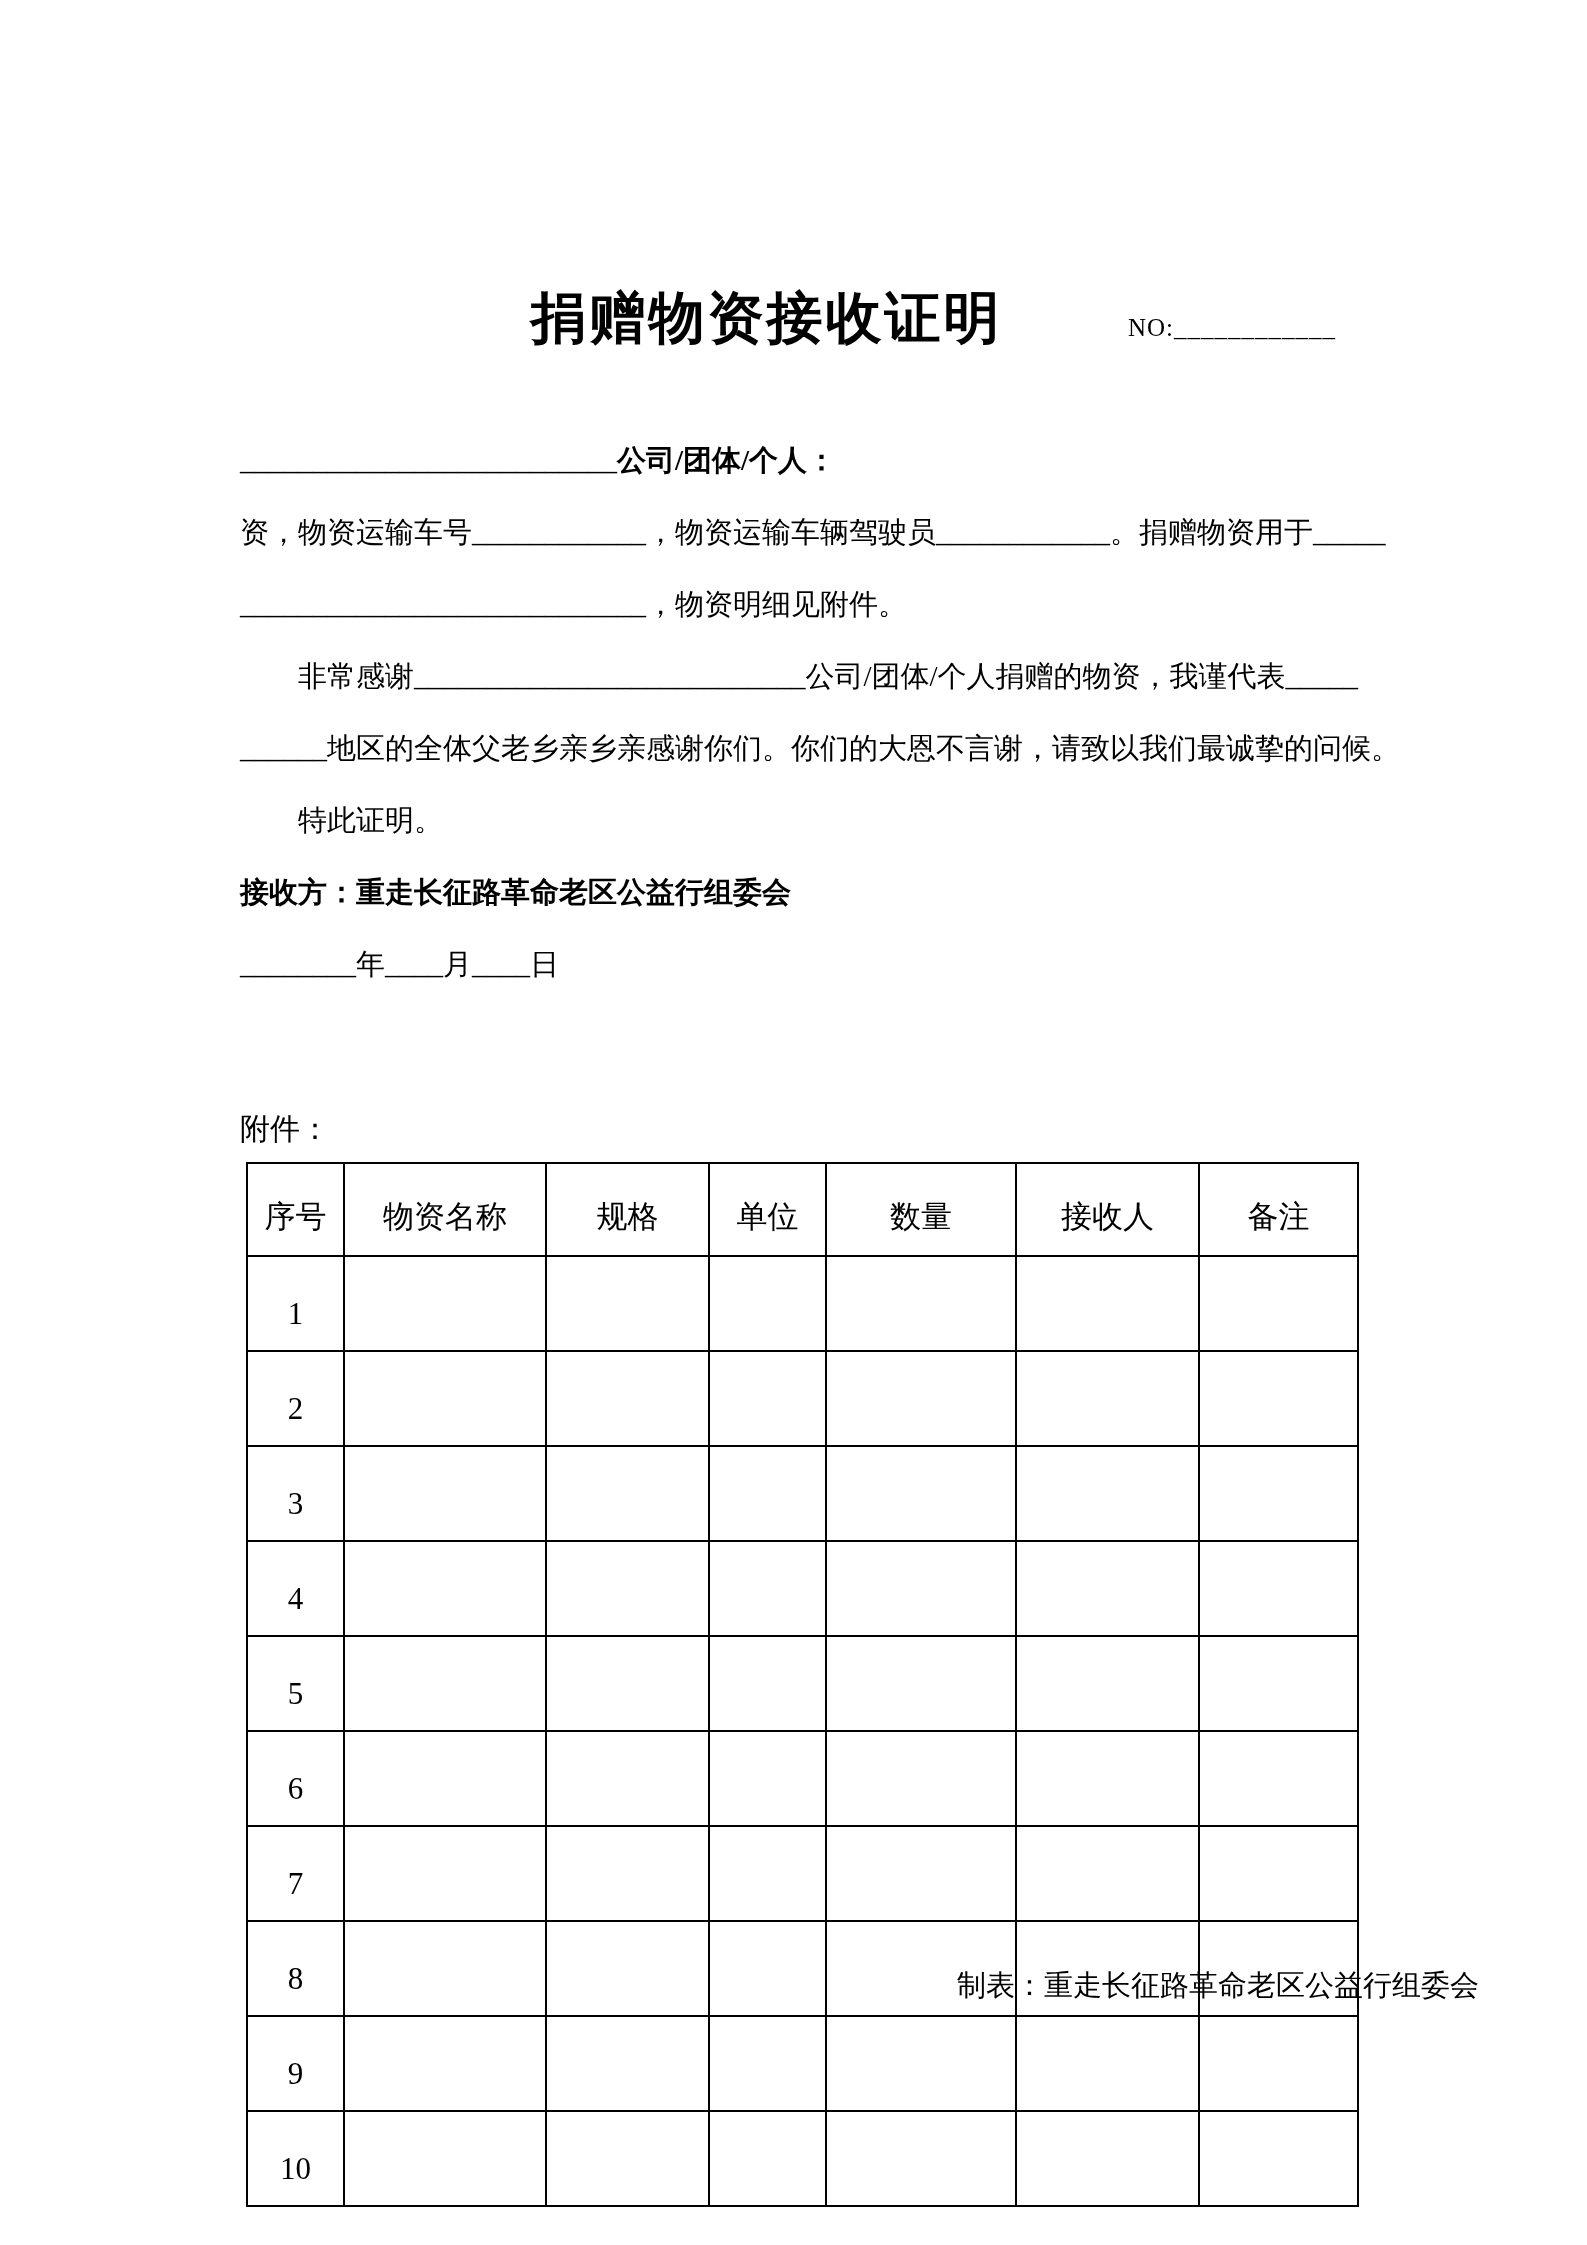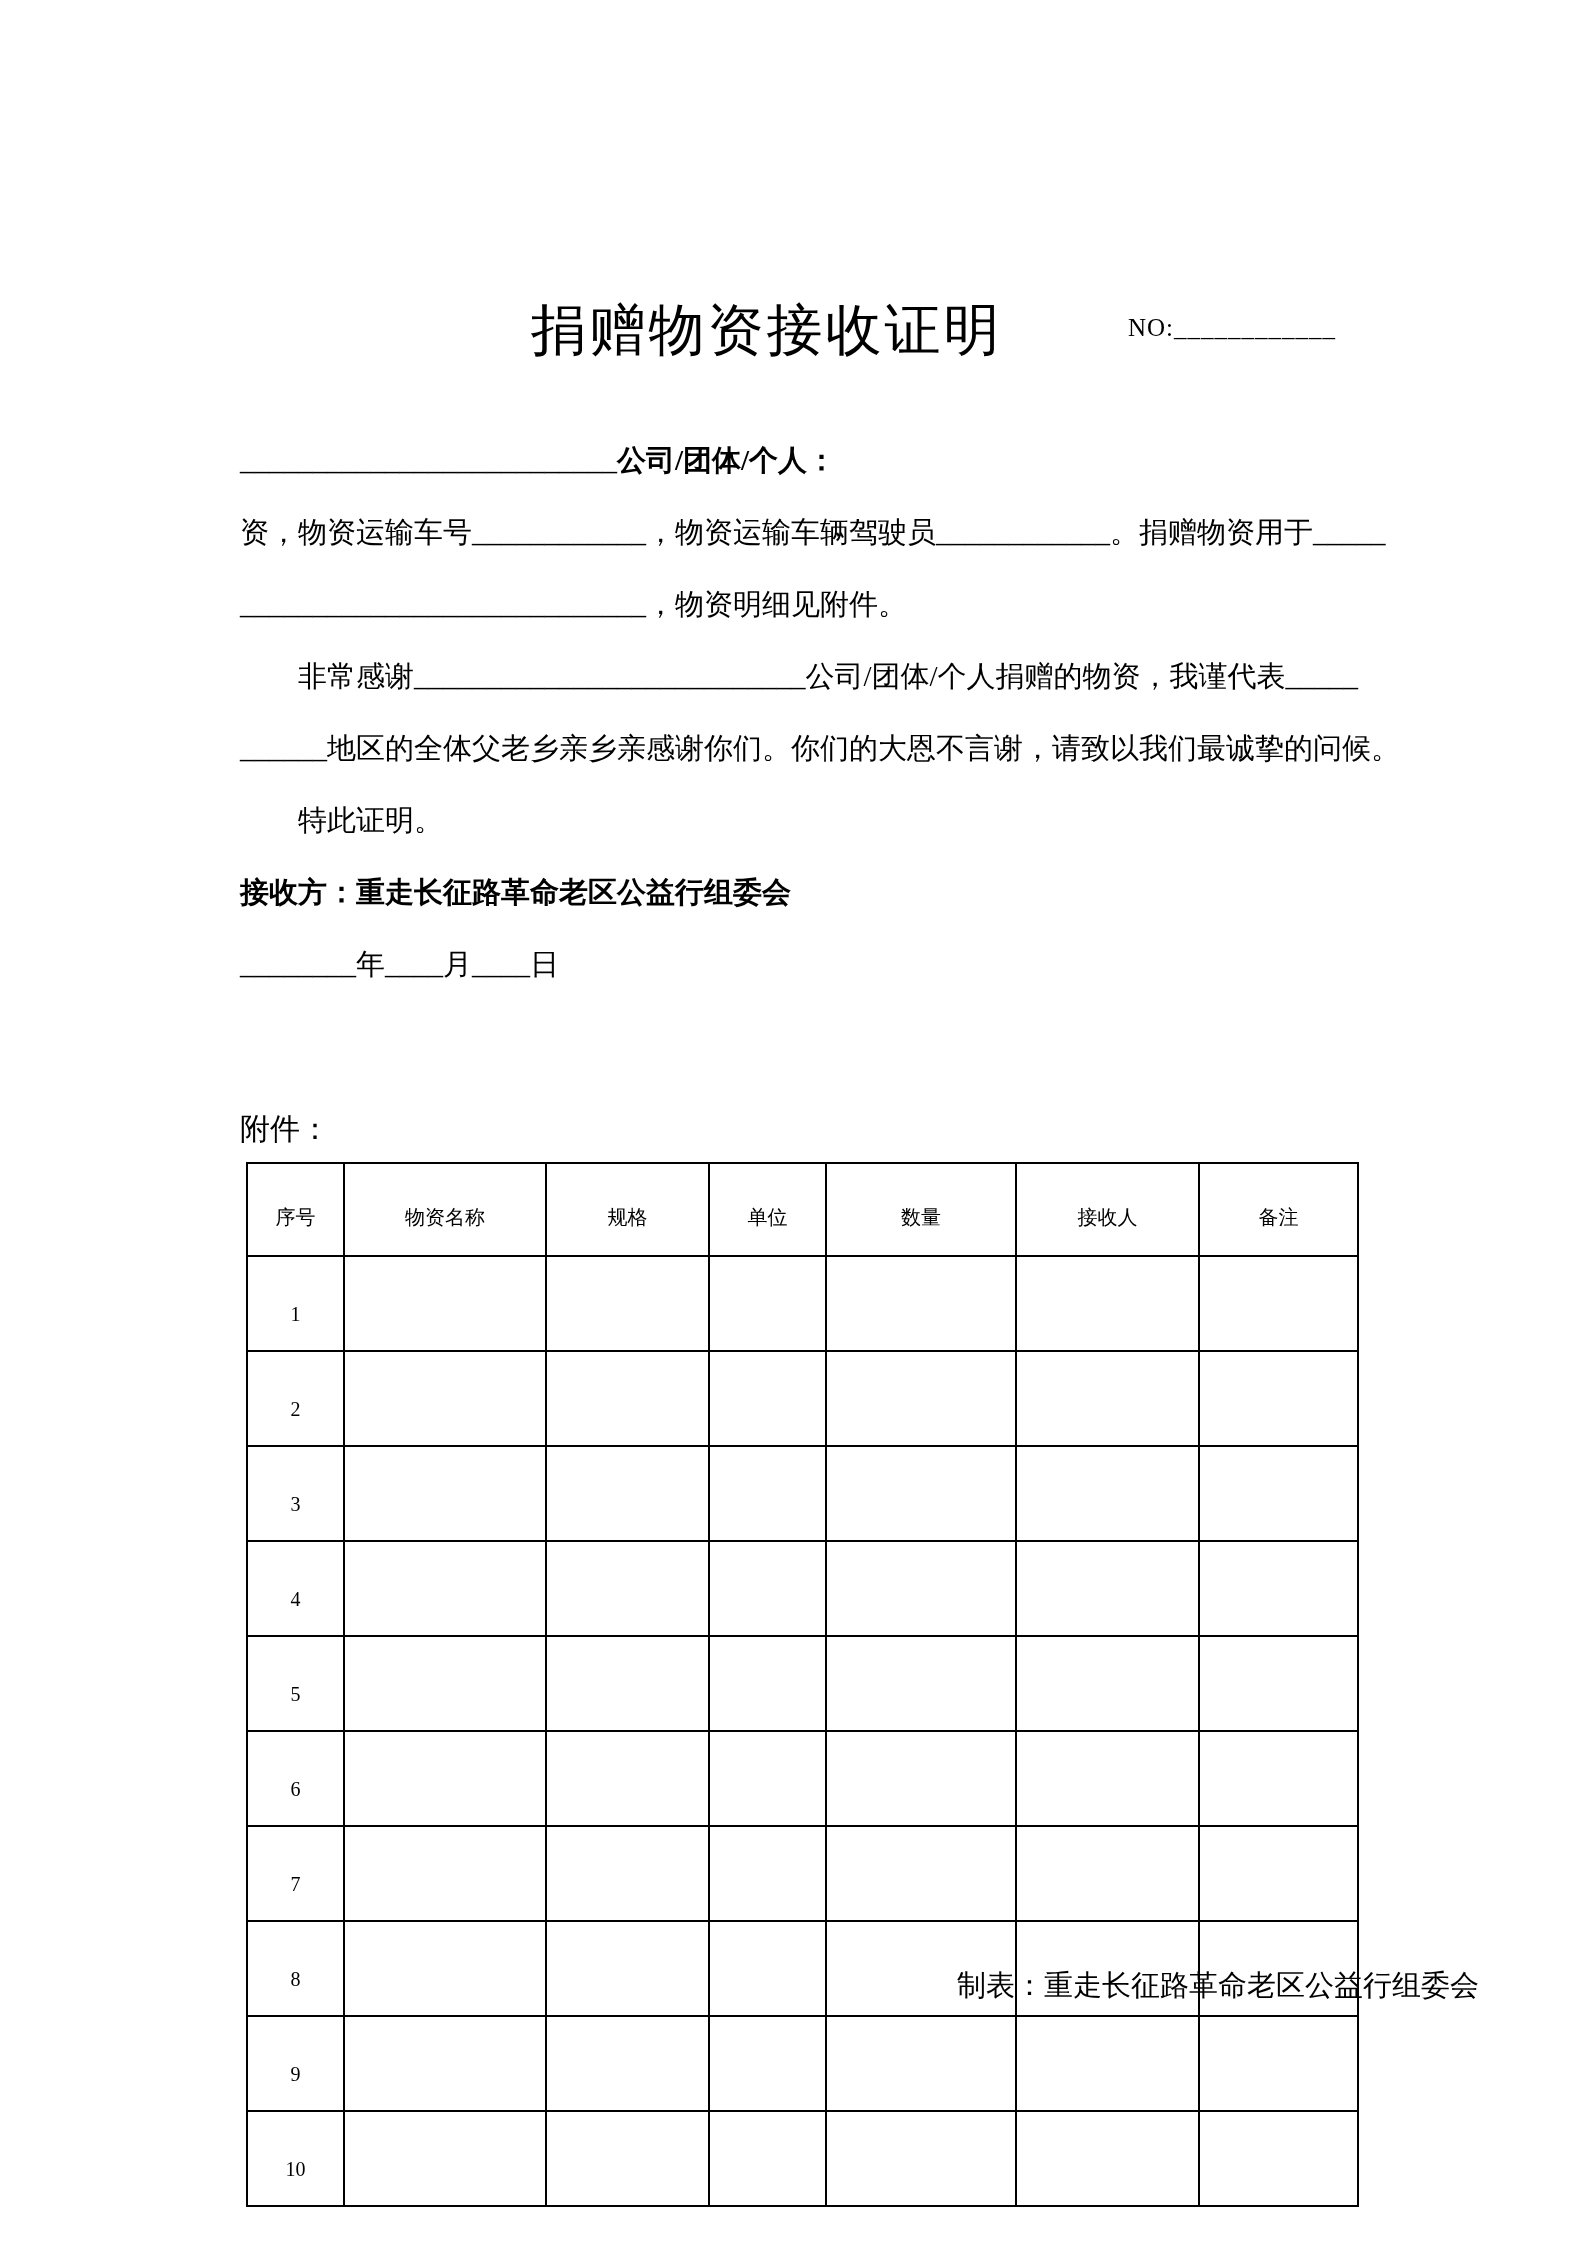--- a/index.html
+++ b/index.html
@@ -19,24 +19,24 @@
   
   .title-row {
     position: absolute;
     top: 278px;
     left: 0;
     width: 100%;
     text-align: center;
   }
   .doc-title {
     display: inline-block;
-    margin: 12px;
+    margin: 0;
     padding-right: 54px; 
     font-family: "Liberation Sans", "DejaVu Sans", sans-serif;
-    font-weight: normal;
+    font-weight: bold;
     font-size: 56px;
     letter-spacing: 3px;
     line-height: 80px;
   }
   .no-field {
     position: absolute;
     top: 36px;
     left: 1128px;
     font-size: 25px;
     letter-spacing: 1px;
@@ -68,21 +68,21 @@
     font-weight: normal;
     line-height: 46px;
   }
   table.attachment-table {
     position: absolute;
     top: 1162px;
     left: 246px;
     width: 1111px;
     border-collapse: collapse;
     table-layout: fixed;
-    font-size: 20px;
+    font-size: 31px;
     font-family: Liberation Serif, serif;
   }
   .attachment-table th,
   .attachment-table td {
     border: 2px solid #000000;
     text-align: center;
     vertical-align: middle;
     font-weight: normal;
     overflow: hidden;
   }

